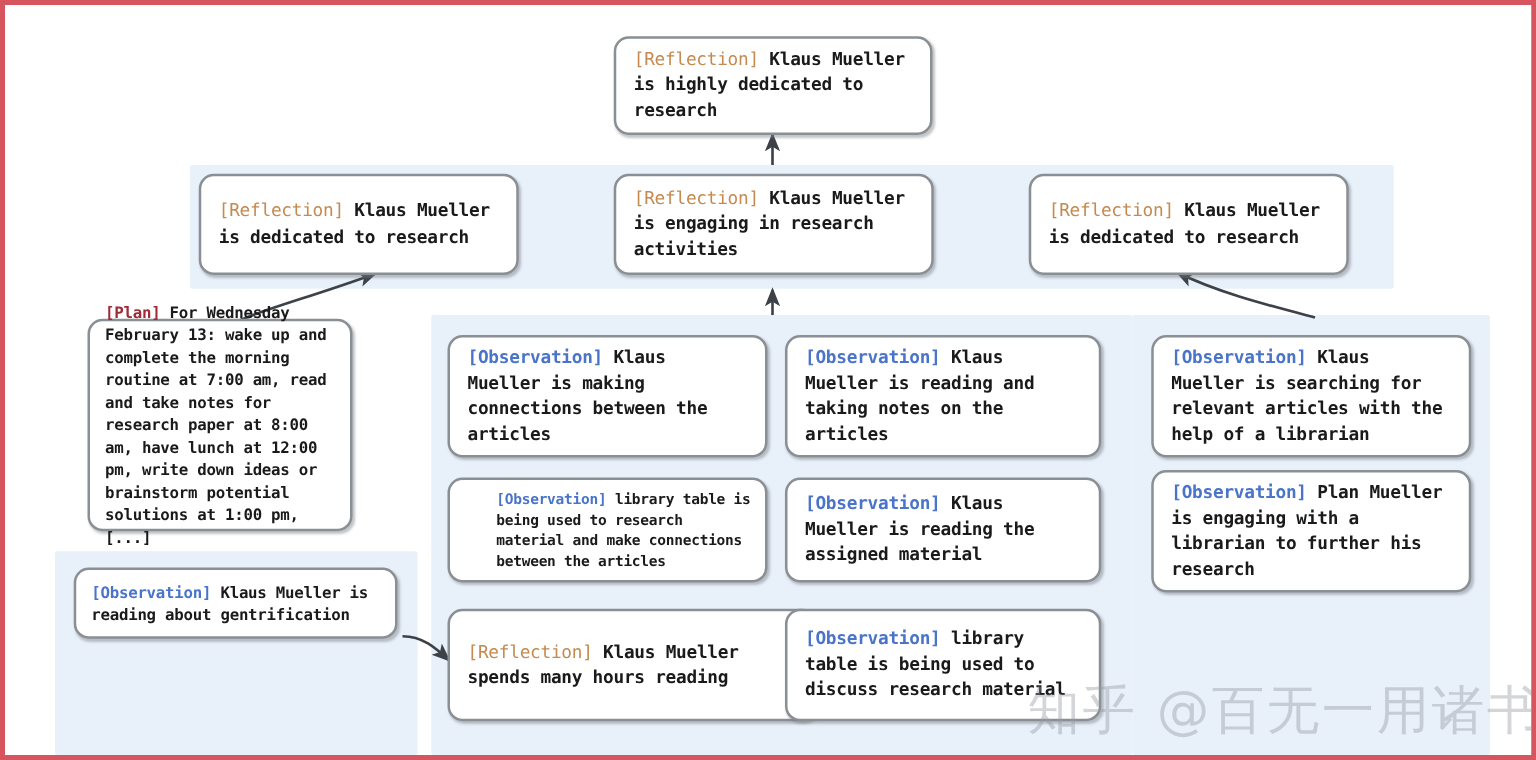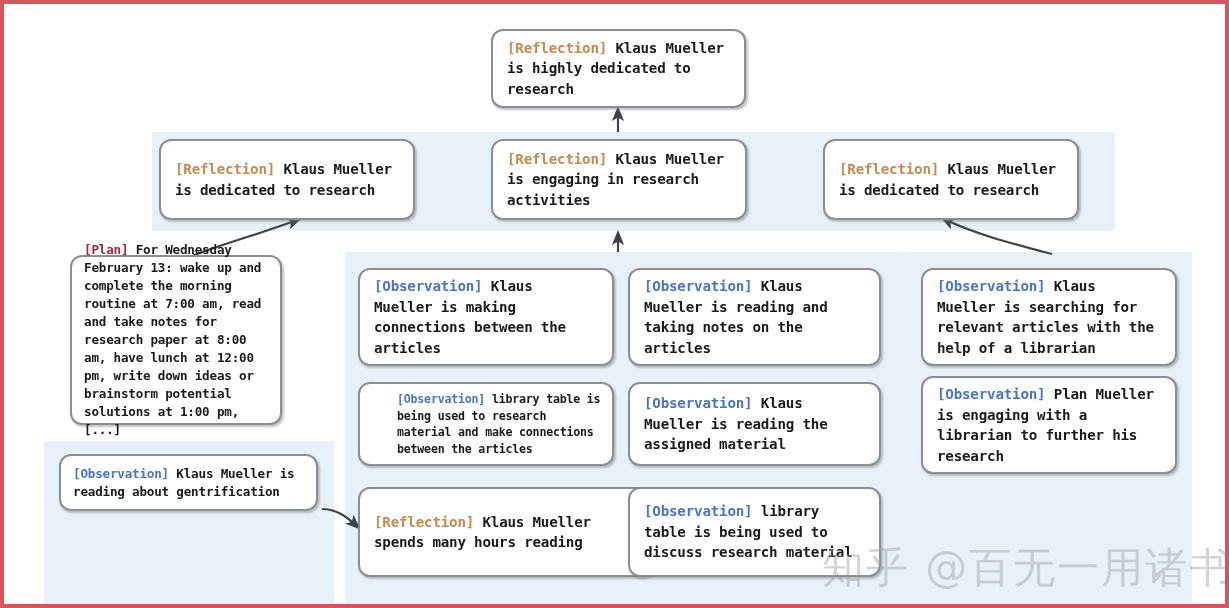--- a/index.html
+++ b/index.html
@@ -49,21 +49,21 @@
   .node.small .txt {
     font-size: 11.6px;
     line-height: 16.5px;
     padding: 0 11px;
   }
   .node.mid .txt {
     font-size: 12.6px;
     line-height: 18px;
     padding: 0 12px;
   }
-  .tag-reflection { color: #c48a4f; font-weight: bold; }
+  .tag-reflection { color: #c48a4f; font-weight: normal; }
   .tag-observation { color: #4a74c9; font-weight: bold; }
   .tag-plan { color: #9e2b35; font-weight: bold; }
 
   svg.arrows {
     position: absolute;
     left: 0;
     top: 0;
     width: 1229px;
     height: 608px;
     pointer-events: none;

